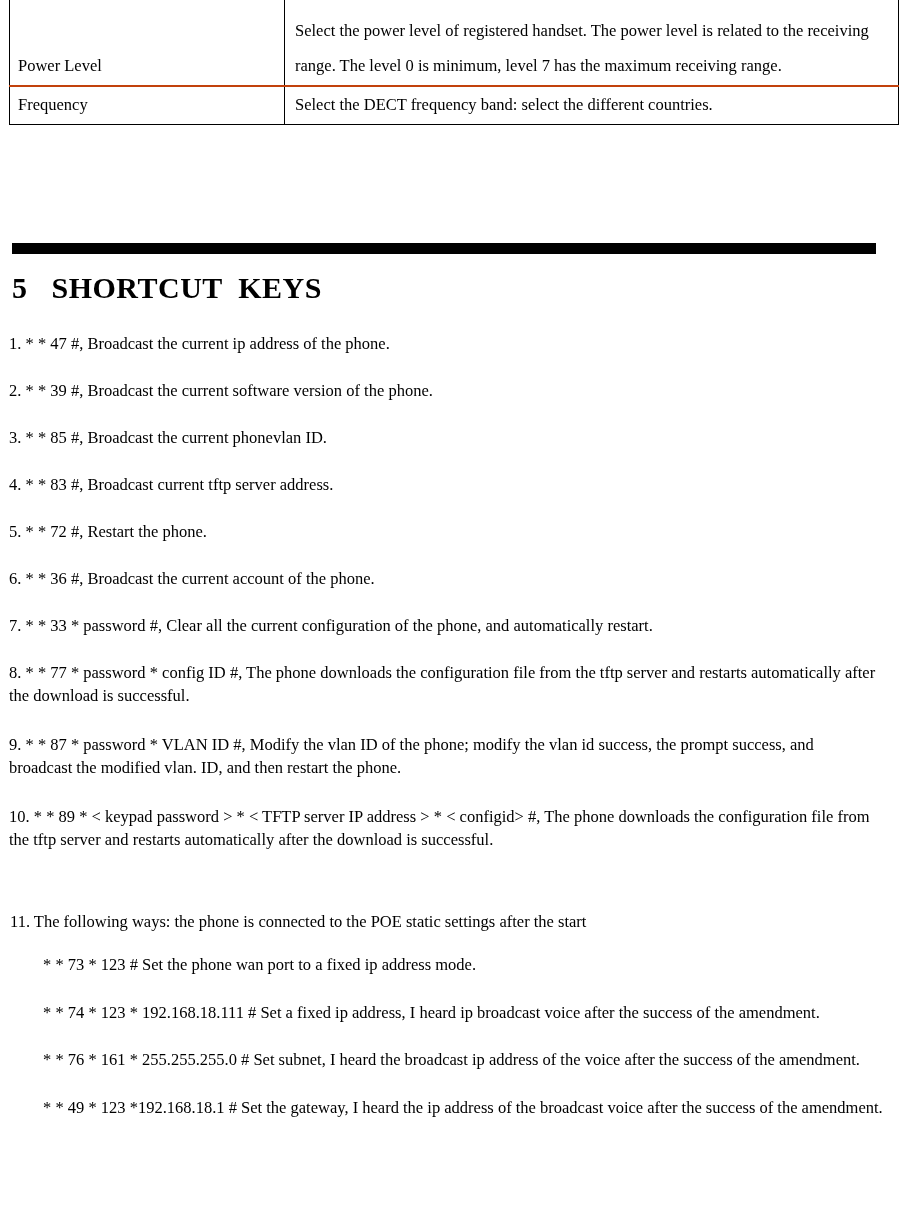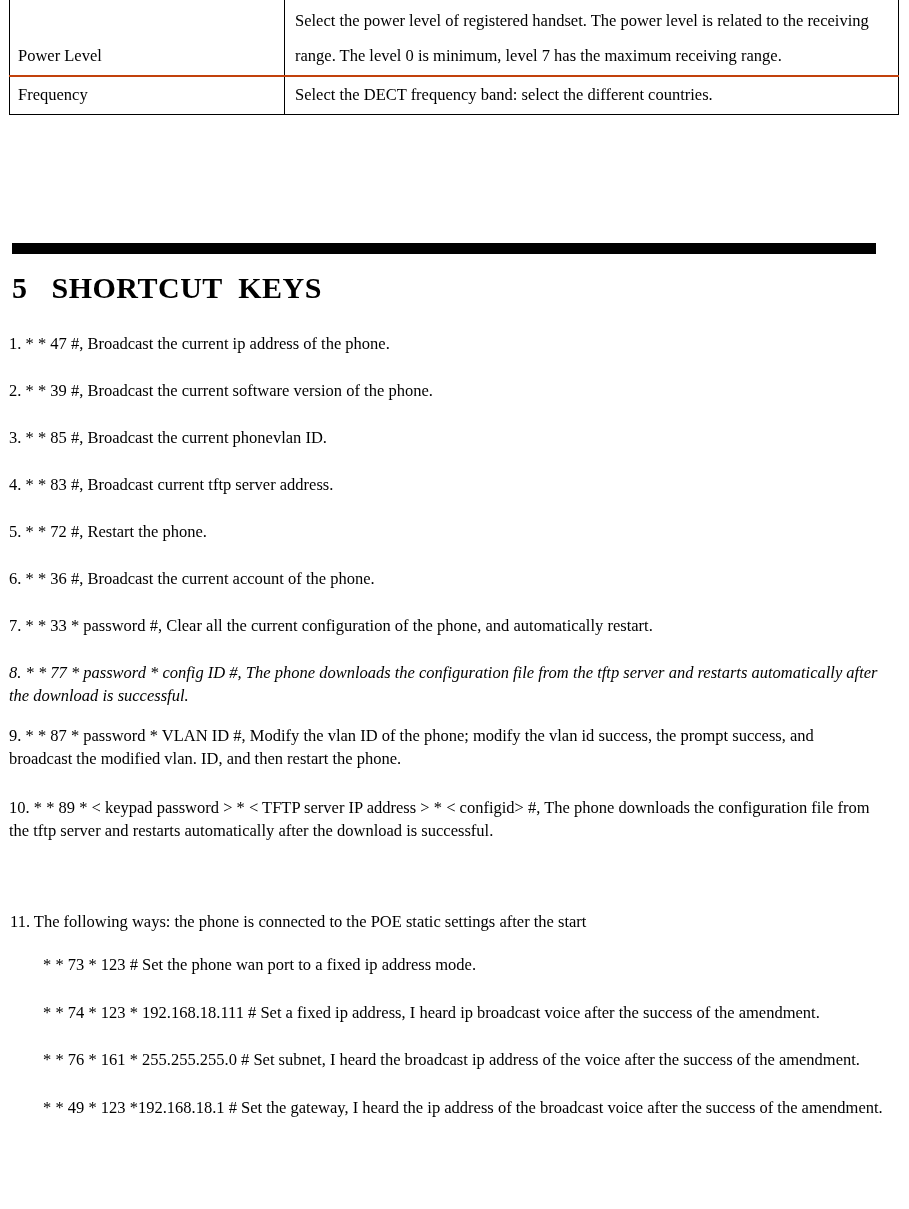--- a/index.html
+++ b/index.html
@@ -42,21 +42,21 @@
     padding-bottom: 2px;
   }
   .spec-table td.col-desc {
     padding-left: 10px;
     padding-right: 6px;
     padding-bottom: 2px;
     vertical-align: top;
   }
   .spec-table td.col-desc .desc-inner {
     display: block;
-    padding-top: 3px;
+    padding-top: 13px;
   }
   .spec-table tr.row-frequency td {
     vertical-align: bottom;
   }
   .spec-table tr.row-frequency td.col-desc .desc-inner {
     padding-top: 0;
   }
 
   
   .section-bar {
@@ -94,22 +94,21 @@
     line-height: 23px;
     margin: 0 0 0 0;
     text-align: left;
   }
   
   .shortcut-item.sp-wide {
     margin-bottom: 24px;
   }
   
   .shortcut-item.sp-para {
-    margin-bottom: 17px;
-    font-style: italic;
+    margin-bottom: 26px;
   }
   .shortcut-item.sp-para-lg {
     margin-bottom: 26px;
   }
 
   
   .step-block {
     position: absolute;
     left: 9px;
     top: 893px;

